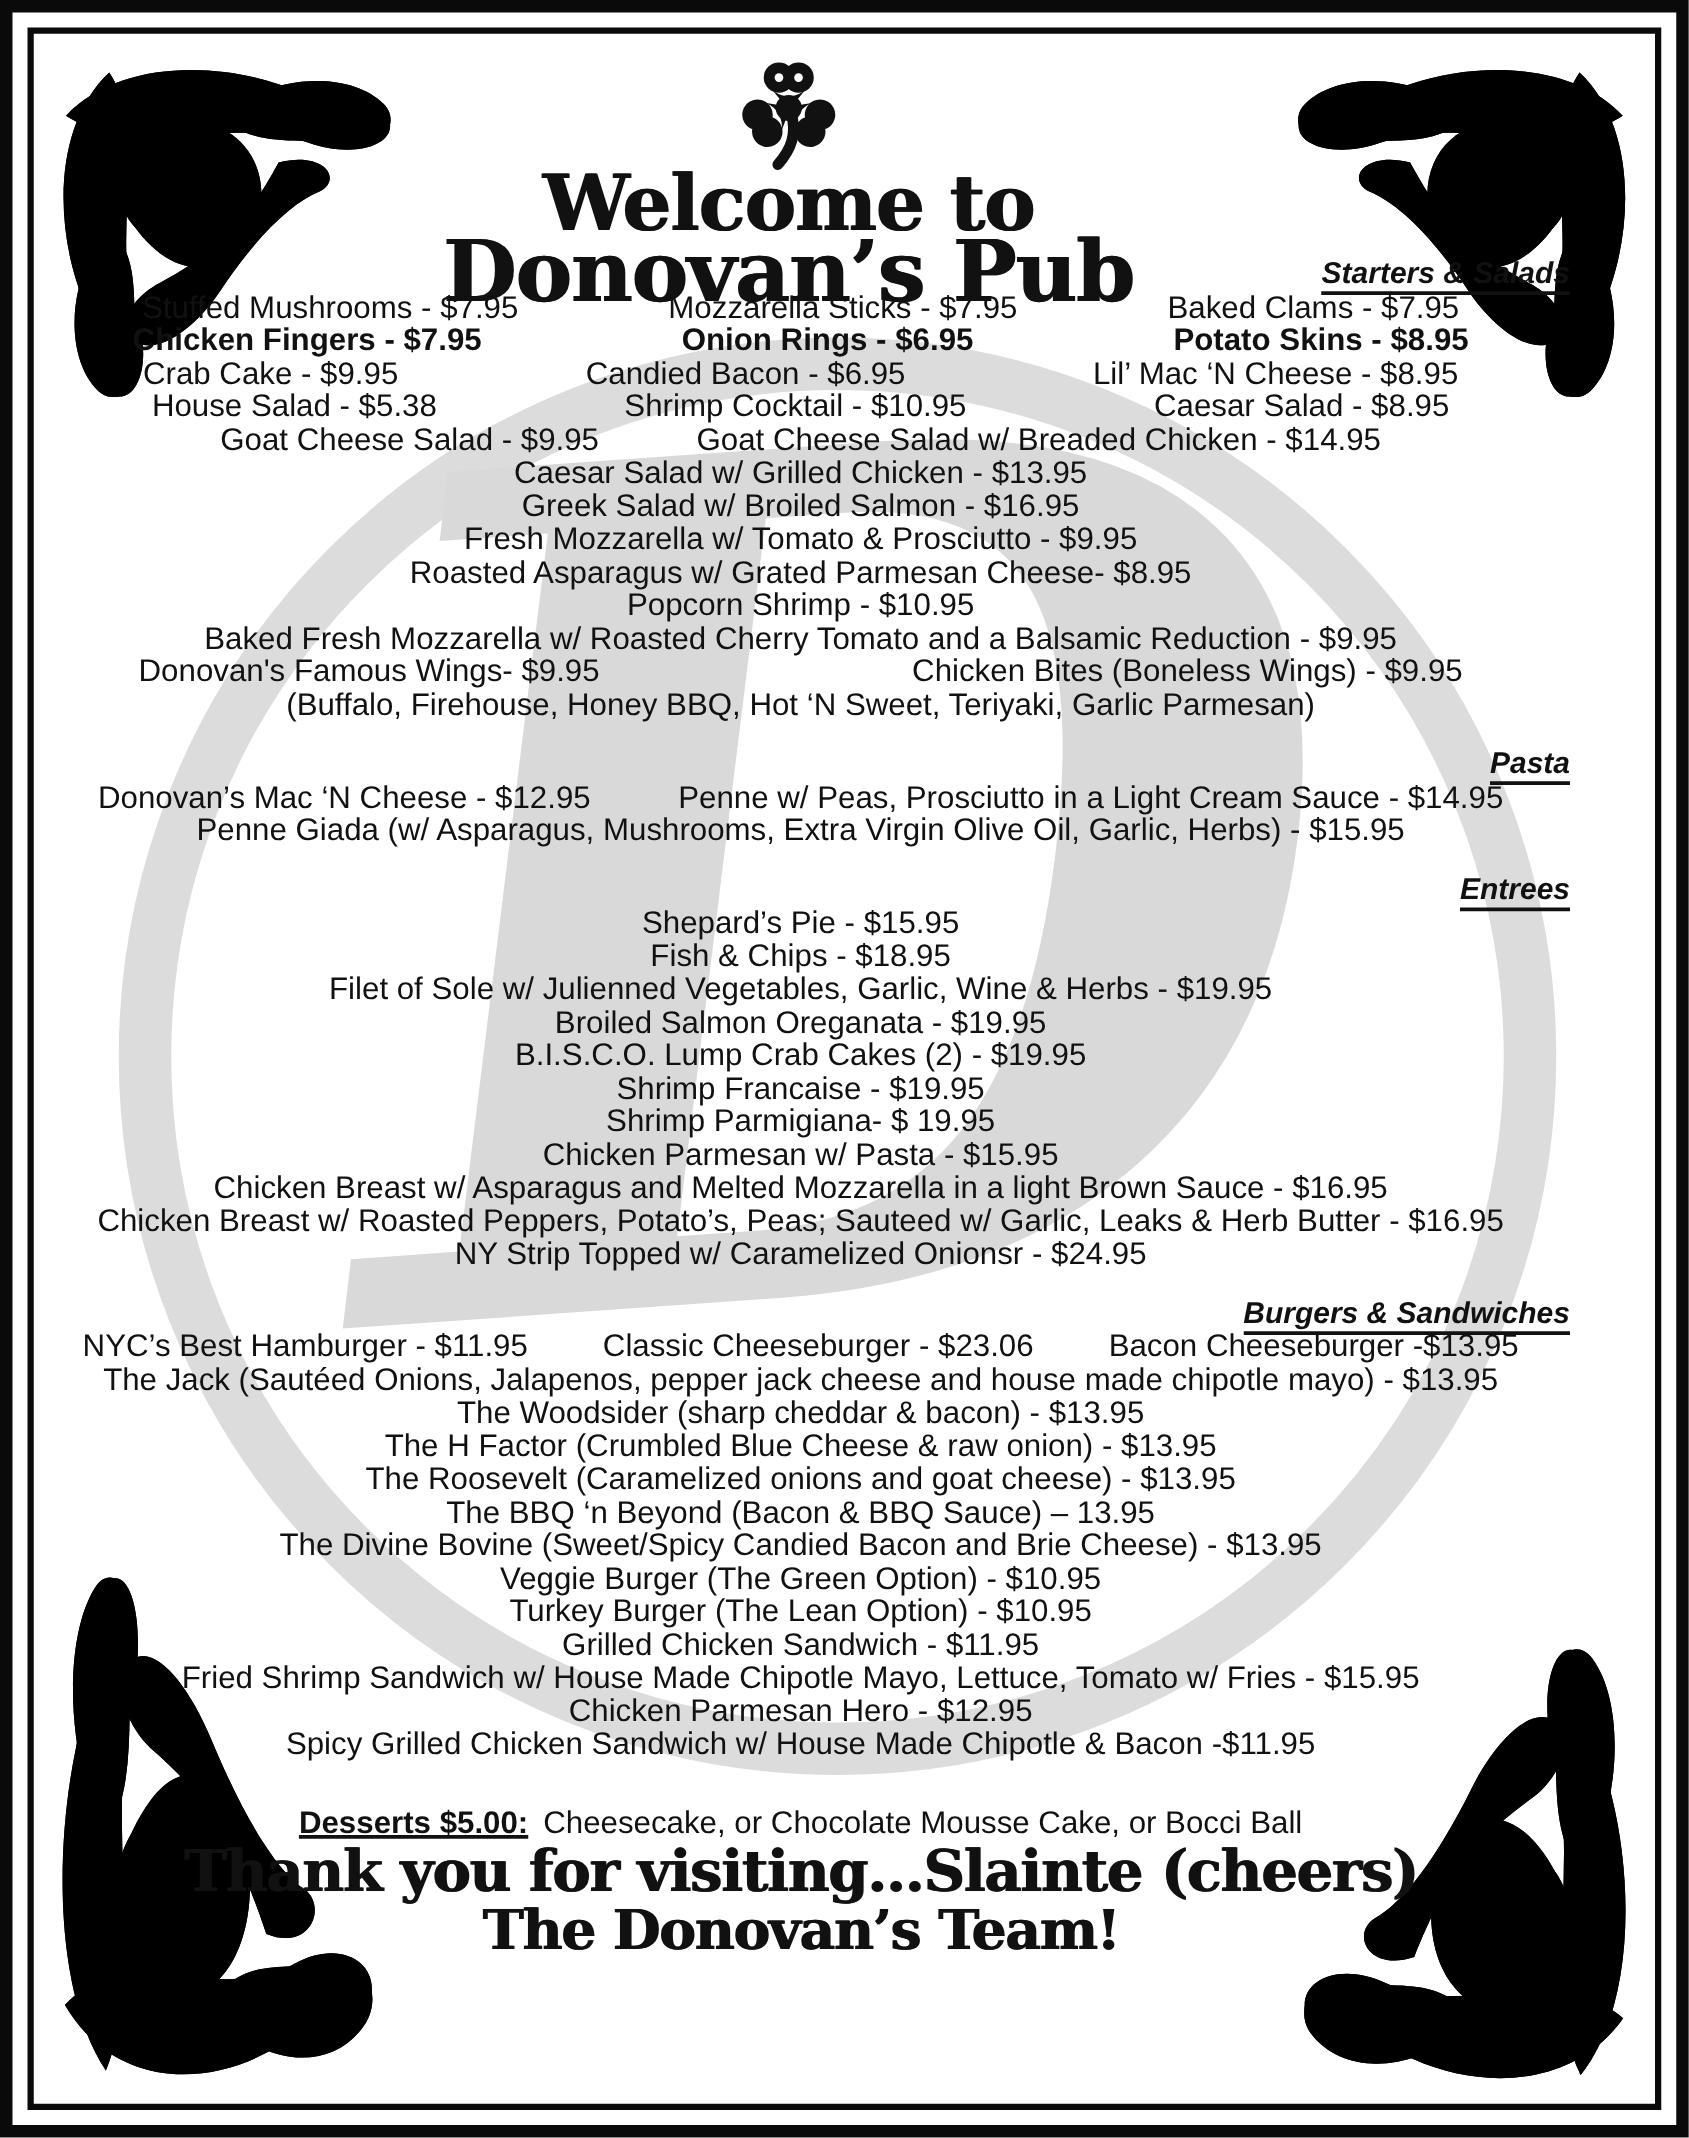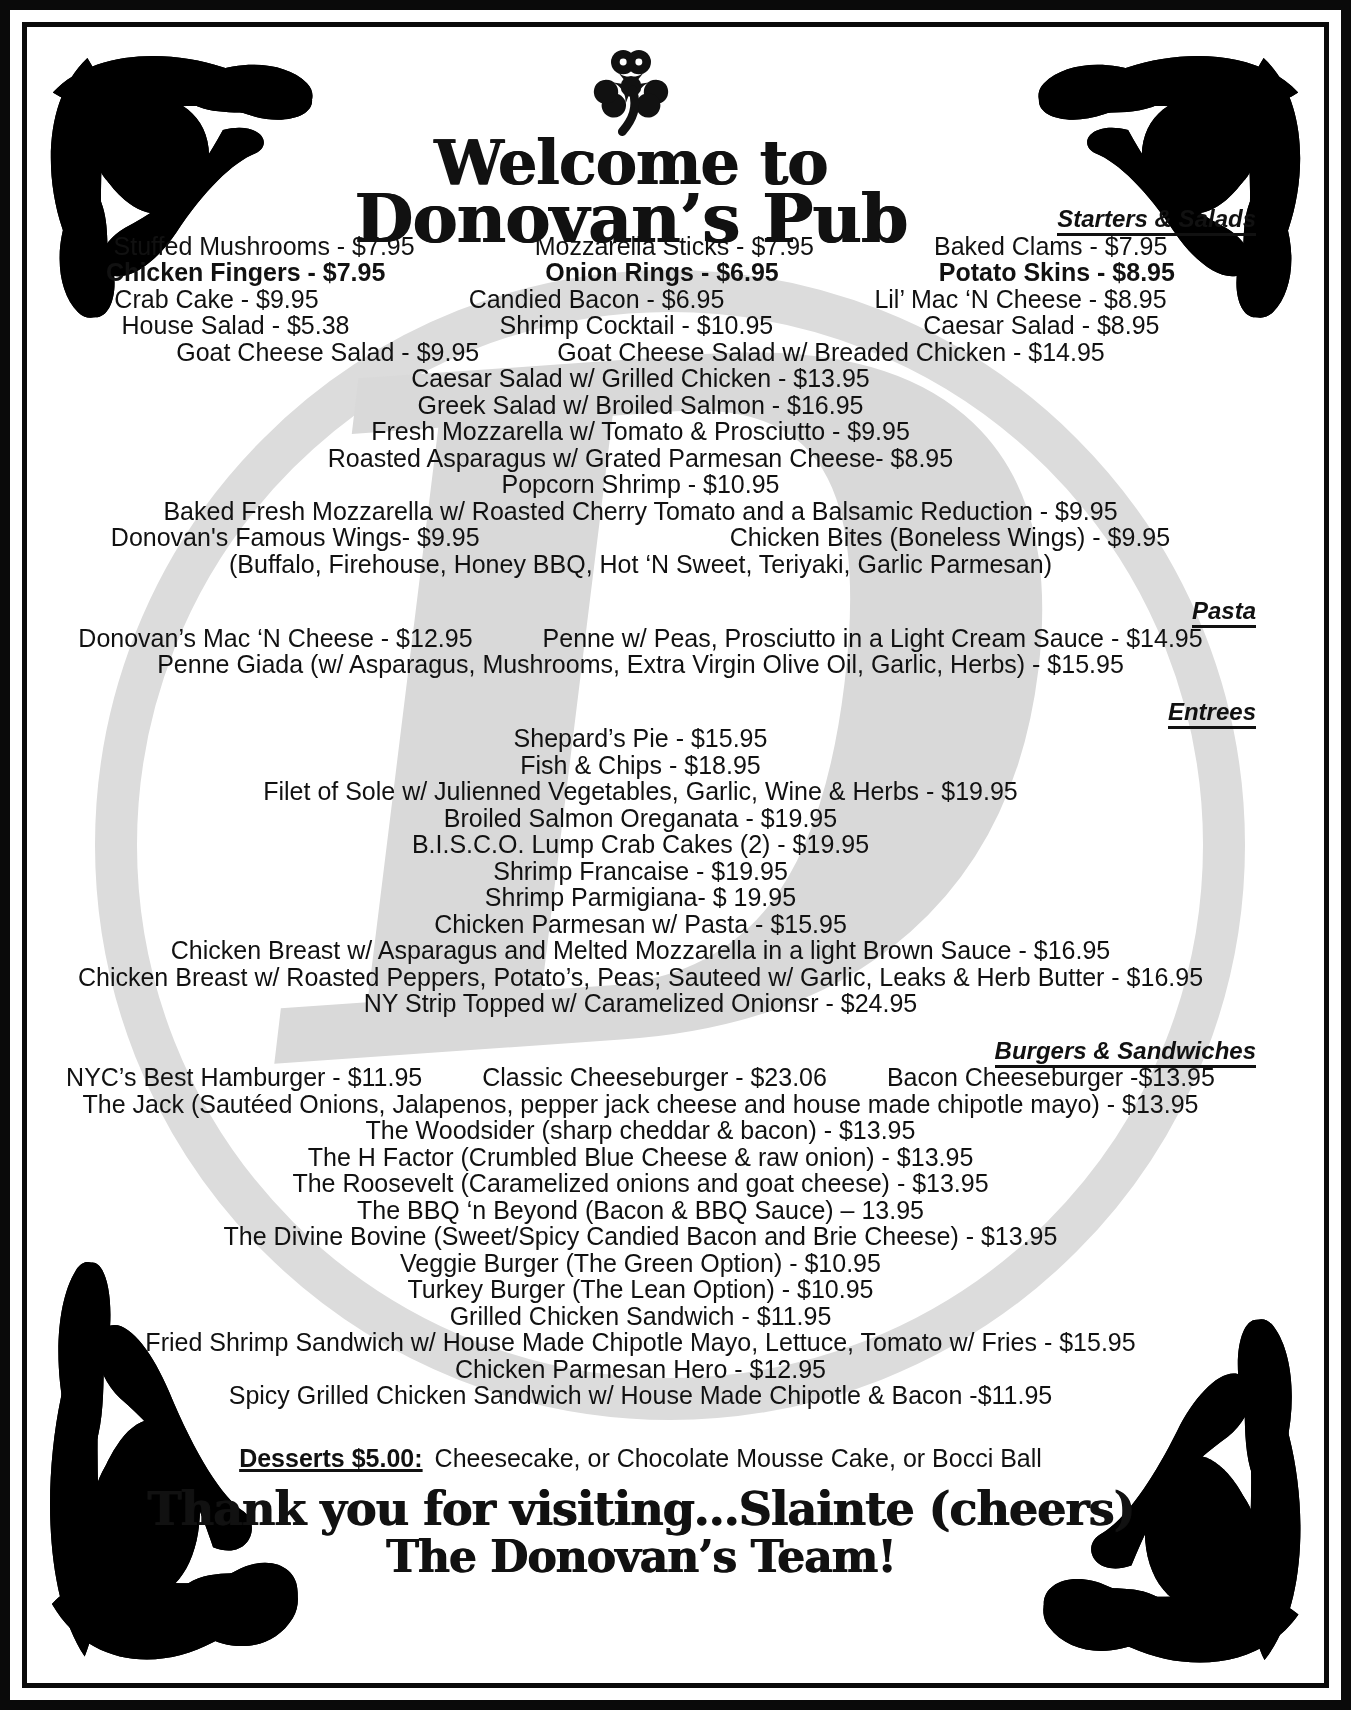--- a/index.html
+++ b/index.html
@@ -73,21 +73,21 @@
   .line{
     display:flex; justify-content:center;
     white-space:nowrap;
   }
   .mi{display:inline-block;}
   .desserts-line{margin-top:36px; text-align:center; white-space:nowrap;}
   .desserts-label{font-weight:bold; text-decoration:underline; text-decoration-thickness:2.5px;}
   .desserts-text{margin-left:12px;}
   
   .thanks{
-    margin-top:14px; text-align:center;
+    margin-top:2px; text-align:center;
     font-family:"DejaVu Serif", serif; font-weight:bold;
     font-size:46px; line-height:1.06;
     letter-spacing:-1px;
     text-shadow:1px 0 #111;
   }
   .thanks .t2{font-size:44px;}
 </style>
 </head>
 <body>
 

